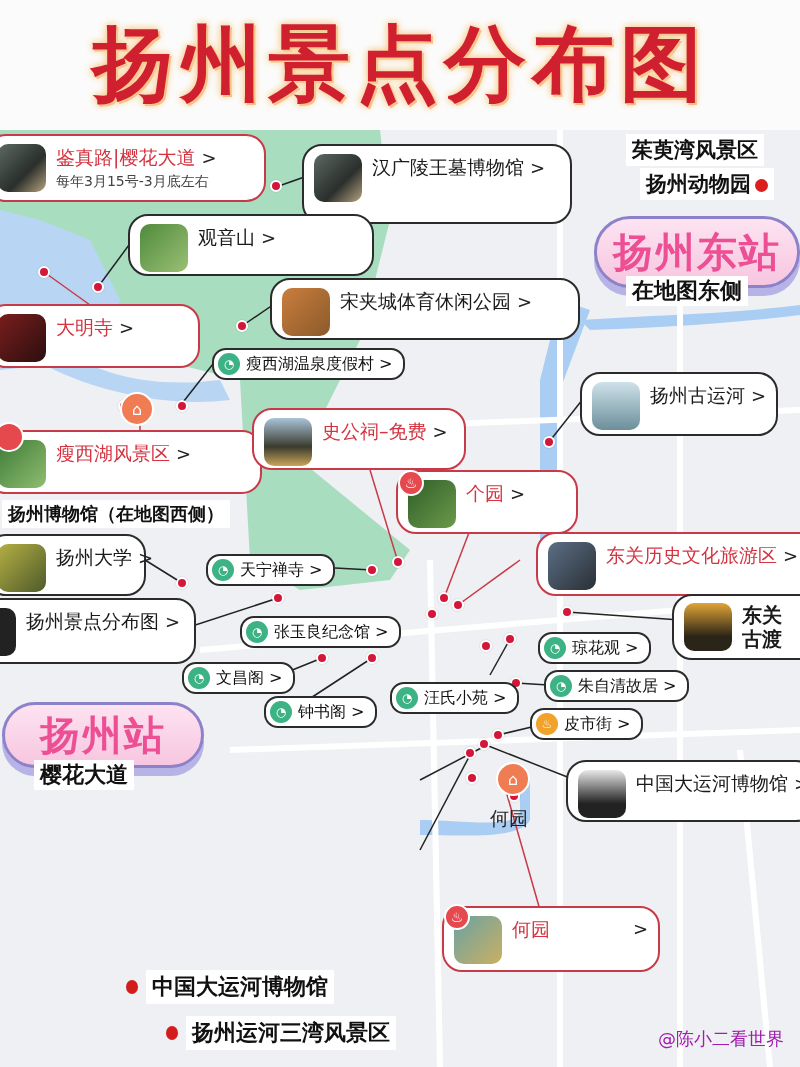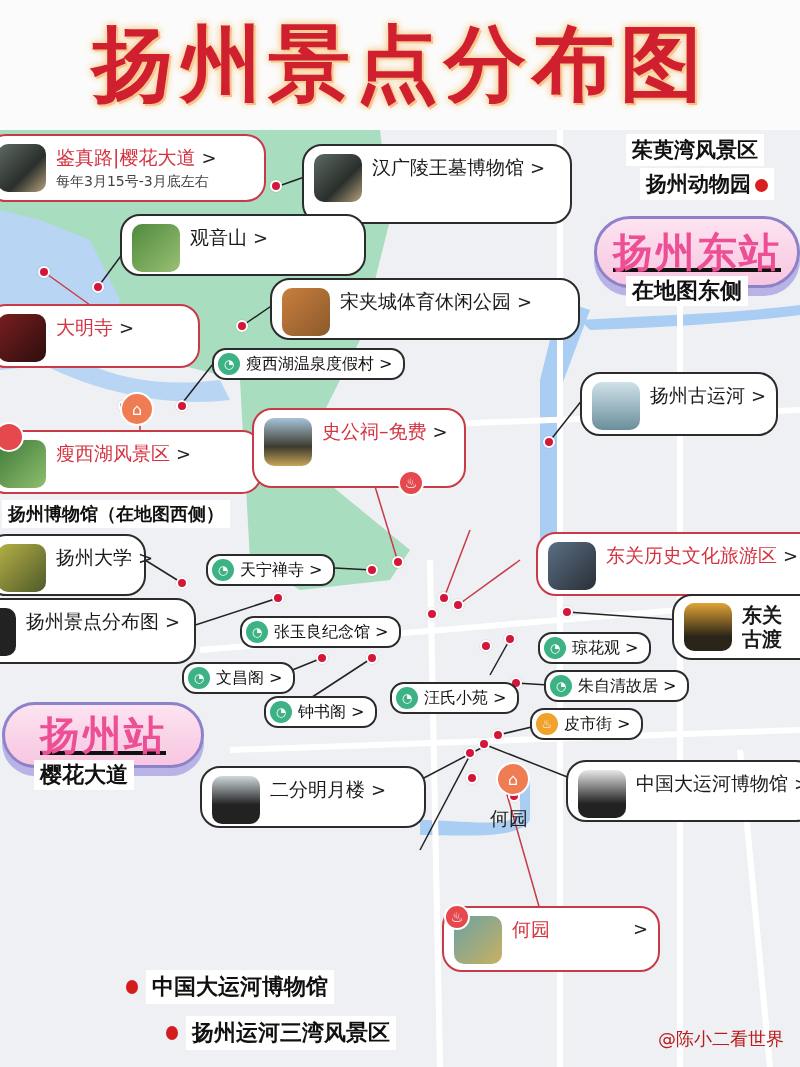--- a/index.html
+++ b/index.html
@@ -42,34 +42,34 @@
   .pill .ico.food { background: #f0a22b; }
   .pill .label { font-size: 16px; white-space: nowrap; }
 
   .dot { position: absolute; width: 12px; height: 12px; border-radius: 50%; background: #d3163a; border: 2px solid #fff; box-shadow: 0 0 0 1px rgba(0,0,0,0.05); }
 
   .fire { position: absolute; width: 26px; height: 26px; border-radius: 50%; background: #e5484d; border: 2px solid #fff; color: #fff; font-size: 14px; display: flex; align-items: center; justify-content: center; }
 
   .station {
     position: absolute; border-radius: 60px; background: linear-gradient(#fde3f1, #f7c6e0);
     border: 3px solid #8d82c9; box-shadow: 0 8px 0 #b8b3e6;
-    display: flex; align-items: center; justify-content: center; text-decoration: underline;
+    display: flex; align-items: center; justify-content: center;
   }
   .station .name { font-weight: bold; color: #ec4f94; font-size: 40px; letter-spacing: 2px; }
   .station-sub { position: absolute; background: #fff; padding: 0 6px; font-size: 22px; font-weight: bold; color: #111; }
 
   .plain { position: absolute; background: #fff; padding: 2px 6px; font-size: 21px; font-weight: bold; color: #111; white-space: nowrap; }
   .plain.red-dot::after { content: ""; display: inline-block; width: 13px; height: 13px; border-radius: 50%; background: #d91f1f; margin-left: 4px; vertical-align: middle; }
   .bul { position: absolute; display: flex; align-items: center; gap: 8px; }
   .bul .b { width: 12px; height: 14px; border-radius: 50%; background: #d31d1d; }
   .bul .t { background: #fff; padding: 2px 6px; font-size: 22px; font-weight: bold; color: #111; white-space: nowrap; }
 
   .poi-icon { position: absolute; width: 34px; height: 34px; border-radius: 50%; background: #f07c53; color: #fff; display: flex; align-items: center; justify-content: center; font-size: 16px; border: 2px solid #fff; }
   .map-text { position: absolute; font-size: 19px; color: #222; }
-  .watermark { position: absolute; right: 16px; bottom: 16px; font-size: 18px; color: #b91c1c; }
+  .watermark { position: absolute; right: 16px; bottom: 16px; font-size: 18px; color: #a21caf; }
 </style>
 </head>
 <body>
 
 <div class="title">扬州景点分布图</div>
 
 <div class="map">
   <svg class="bg" width="800" height="937">
 
     <path d="M0,0 L380,0 L390,90 L360,210 L300,330 L410,420 L390,450 L300,460 L250,430 L240,250 L200,240 L160,230 L0,230 Z" fill="#a8ddc0"></path>
@@ -155,21 +155,21 @@
       <div class="label"><span>鉴真路|樱花大道</span><span class="chev">&gt;</span></div>
       <div class="sub">每年3月15号-3月底左右</div>
     </div>
   </div>
 
   <div class="card" style="left:302px;top:14px;width:270px;height:80px">
     <div class="thumb"></div>
     <div class="label"><span>汉广陵王墓博物馆</span><span class="chev">&gt;</span></div>
   </div>
 
-  <div class="card" style="left:120px;top:84px;width:246px;height:62px">
+  <div class="card" style="left:128px;top:84px;width:246px;height:62px">
     <div class="thumb" style="background:linear-gradient(135deg,#4f8a3c,#9ac075)"></div>
     <div class="label"><span>观音山</span><span class="chev">&gt;</span></div>
   </div>
 
   <div class="card red" style="left:-14px;top:174px;width:214px;height:64px">
     <div class="thumb" style="background:linear-gradient(135deg,#7a1e1e,#2c0e0e)"></div>
     <div class="label"><span>大明寺</span><span class="chev">&gt;</span></div>
   </div>
 
   <div class="card" style="left:270px;top:148px;width:310px;height:62px">
@@ -181,32 +181,36 @@
     <span class="ico">◔</span>
     <span class="label">瘦西湖温泉度假村 &gt;</span>
   </div>
 
   <div class="card red" style="left:-14px;top:300px;width:276px;height:64px">
     <div class="thumb" style="background:linear-gradient(135deg,#3d7a37,#8fbe70)"></div>
     <div class="label"><span>瘦西湖风景区</span><span class="chev">&gt;</span></div>
   </div>
   <div class="fire" style="left:-6px;top:292px;background:#e5484d;width:30px;height:30px"></div>
 
-  <div class="card red" style="left:252px;top:278px;width:214px;height:80px">
+  <div class="card red" style="left:252px;top:278px;width:214px;height:62px">
     <div class="thumb" style="background:linear-gradient(180deg,#a8c3d8,#3b3b2e 60%,#c9a55a)"></div>
     <div class="label"><span>史公祠–免费</span><span class="chev">&gt;</span></div>
   </div>
 
   <div class="plain" style="left:2px;top:370px;font-size:18px">扬州博物馆（在地图西侧）</div>
 
   <div class="card" style="left:580px;top:242px;width:198px;height:64px">
     <div class="thumb" style="background:linear-gradient(180deg,#cfe1ea,#6b8f9a)"></div>
     <div class="label"><span>扬州古运河</span><span class="chev">&gt;</span></div>
   </div>
 
+  <div class="card red" style="left:396px;top:340px;width:182px;height:64px">
+    <div class="thumb" style="background:linear-gradient(135deg,#2f5e2a,#6b9a4a)"></div>
+    <div class="label"><span>个园</span><span class="chev">&gt;</span></div>
+  </div>
   <div class="fire" style="left:398px;top:340px">♨</div>
 
   <div class="card red" style="left:536px;top:402px;width:288px;height:64px">
     <div class="thumb" style="background:linear-gradient(135deg,#5b6f85,#2a2f36)"></div>
     <div class="label"><span>东关历史文化旅游区</span><span class="chev">&gt;</span></div>
   </div>
 
   <div class="card" style="left:-14px;top:404px;width:160px;height:62px">
     <div class="thumb" style="background:linear-gradient(135deg,#b5b044,#4e5a2a)"></div>
     <div class="label"><span>扬州大学</span><span class="chev">&gt;</span></div>
@@ -269,24 +273,20 @@
   <div class="station-sub" style="left:626px;top:146px">在地图东侧</div>
 
   <div class="plain" style="left:626px;top:4px">茱萸湾风景区</div>
   <div class="plain red-dot" style="left:640px;top:38px">扬州动物园</div>
 
   <div class="station" style="left:2px;top:572px;width:202px;height:66px">
     <span class="name">扬州站</span>
   </div>
   <div class="station-sub" style="left:34px;top:630px">樱花大道</div>
 
-  <div class="card" style="left:200px;top:636px;width:226px;height:62px">
-    <div class="thumb" style="background:linear-gradient(180deg,#cfd8dc,#222 60%)"></div>
-    <div class="label"><span>二分明月楼</span><span class="chev">&gt;</span></div>
-  </div>
 
 
   <div class="card" style="left:566px;top:630px;width:250px;height:62px">
     <div class="thumb" style="background:linear-gradient(180deg,#e8e8e8,#222 70%)"></div>
     <div class="label"><span>中国大运河博物馆</span><span class="chev">&gt;</span></div>
   </div>
 
   <div class="card red" style="left:442px;top:776px;width:218px;height:66px">
     <div class="thumb" style="background:linear-gradient(135deg,#6aa2a4,#c9b062)"></div>
     <div class="label" style="flex:1;display:flex;justify-content:space-between">

